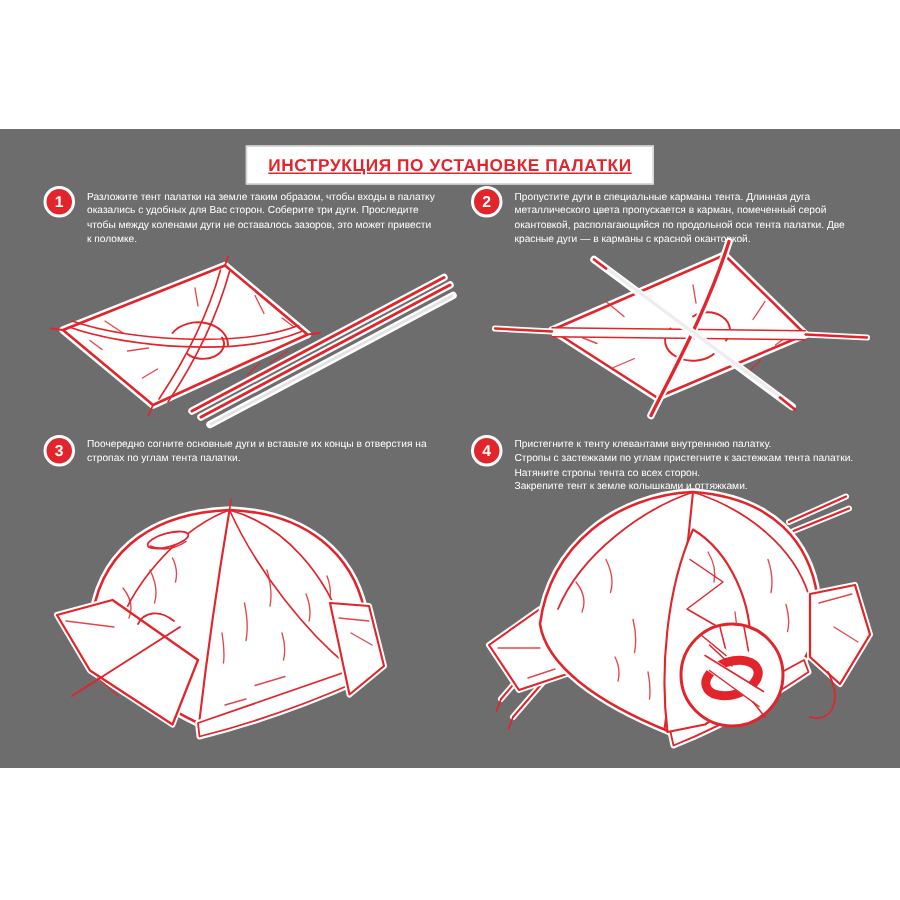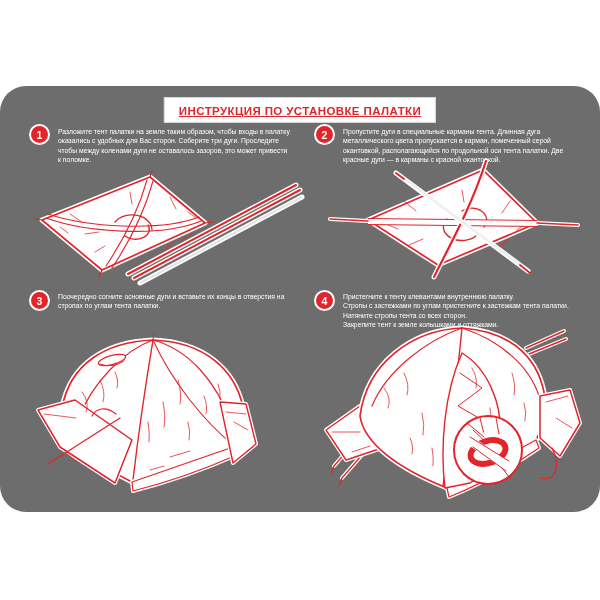--- a/index.html
+++ b/index.html
@@ -10,21 +10,20 @@
   html,body{margin:0;padding:0;}
   body{
     width:600px;height:600px;background:#ffffff;
     font-family:"Liberation Sans",sans-serif;
     position:relative;overflow:hidden;
   }
   .canvas{position:absolute;left:0;top:0;width:600px;height:600px;}
   .panel{
     position:absolute;left:0;top:86px;width:600px;height:426px;
     background:var(--panel);
-    border-radius:26px;
   }
   .title-box{
     position:absolute;left:50%;top:11px;transform:translateX(-50%);
     background:#ffffff;border:1px solid #d6d6d6;
     height:24px;line-height:24px;padding:0 14px;white-space:nowrap;
   }
   .title-text{
     color:var(--red);font-weight:bold;font-size:11.5px;
     text-decoration:underline;letter-spacing:.4px;
   }

